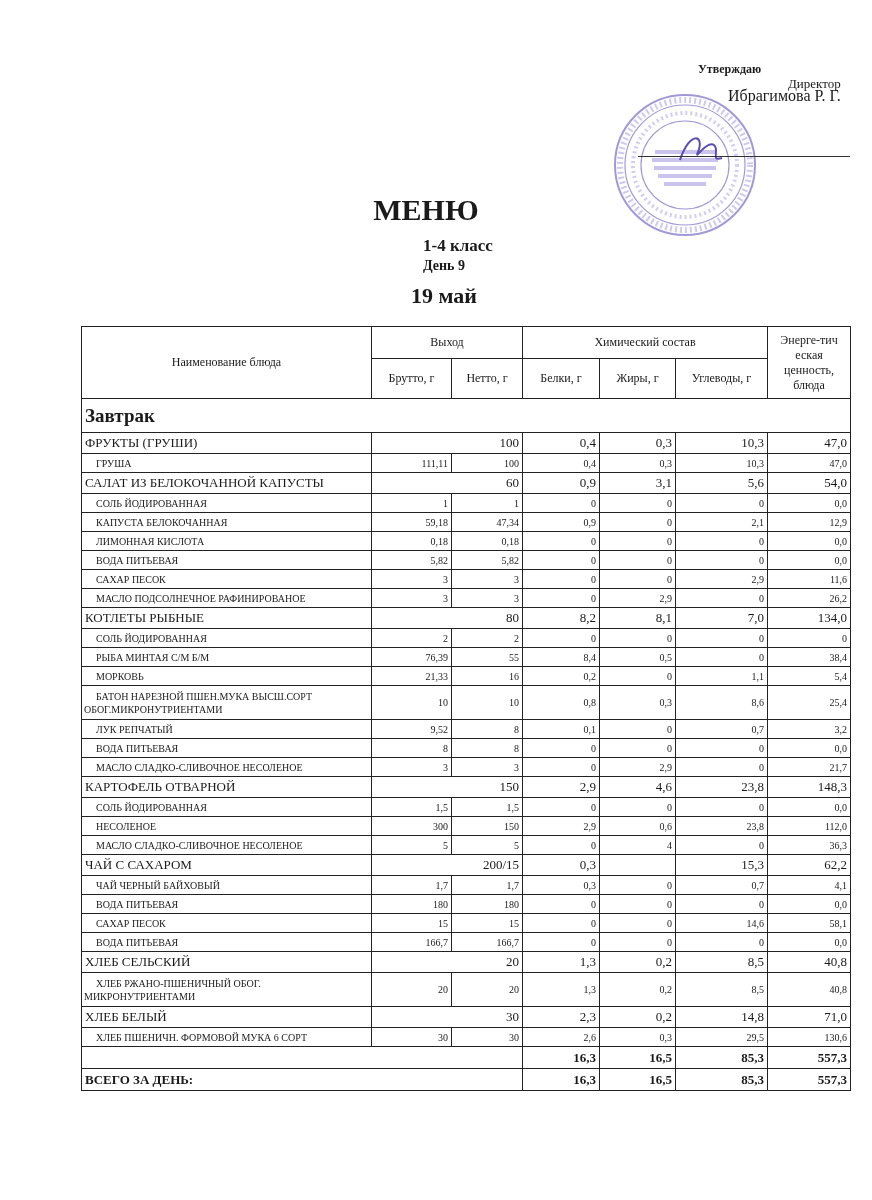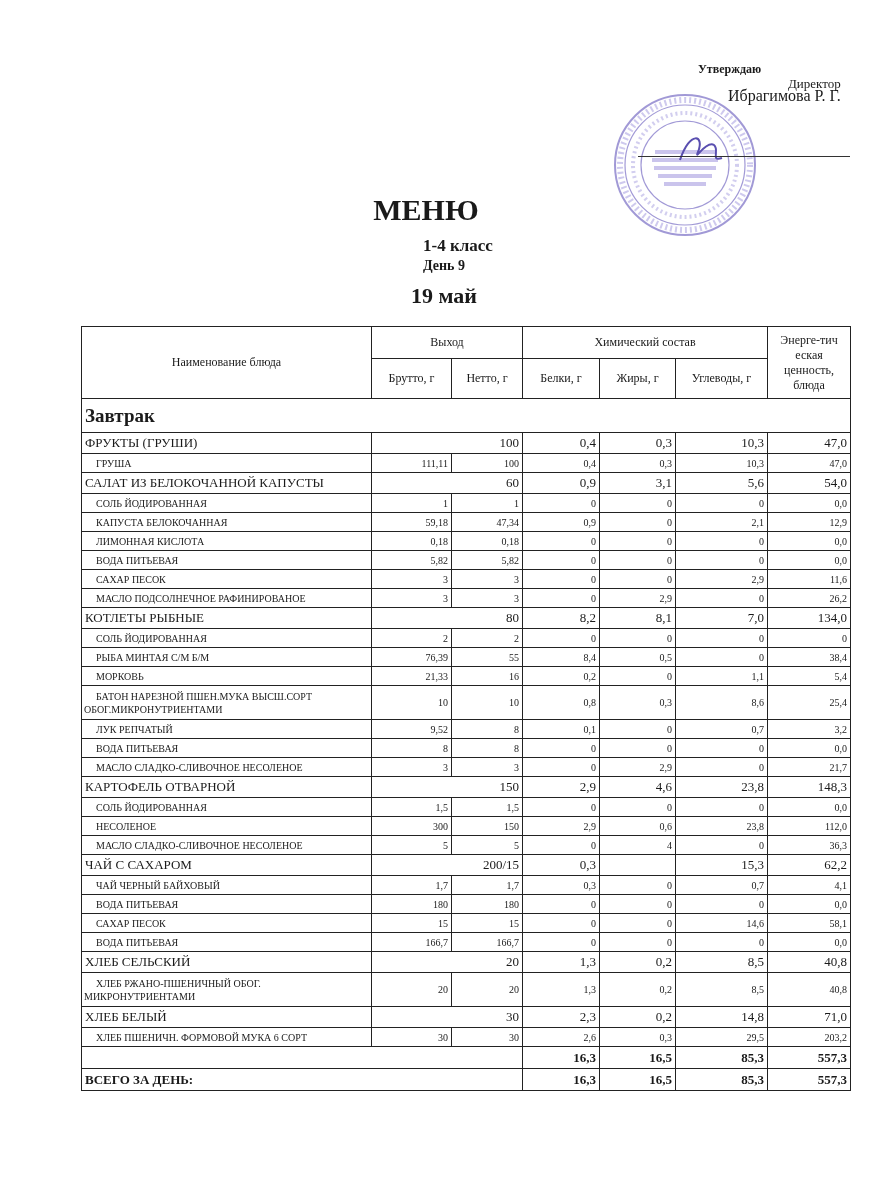--- a/index.html
+++ b/index.html
@@ -341,21 +341,21 @@
         <td class="num">14,8</td>
         <td class="num">71,0</td>
       </tr>
       <tr class="item">
         <td class="name">ХЛЕБ ПШЕНИЧН. ФОРМОВОЙ МУКА 6 СОРТ</td>
         <td class="num">30</td>
         <td class="num">30</td>
         <td class="num">2,6</td>
         <td class="num">0,3</td>
         <td class="num">29,5</td>
-        <td class="num">203,2</td>
+        <td class="num">130,6</td>
       </tr>
     </tbody>
   <tfoot>
     <tr class="total">
       <td colspan="3"></td>
       <td class="num">16,3</td>
       <td class="num">16,5</td>
       <td class="num">85,3</td>
       <td class="num">557,3</td>
     </tr>

